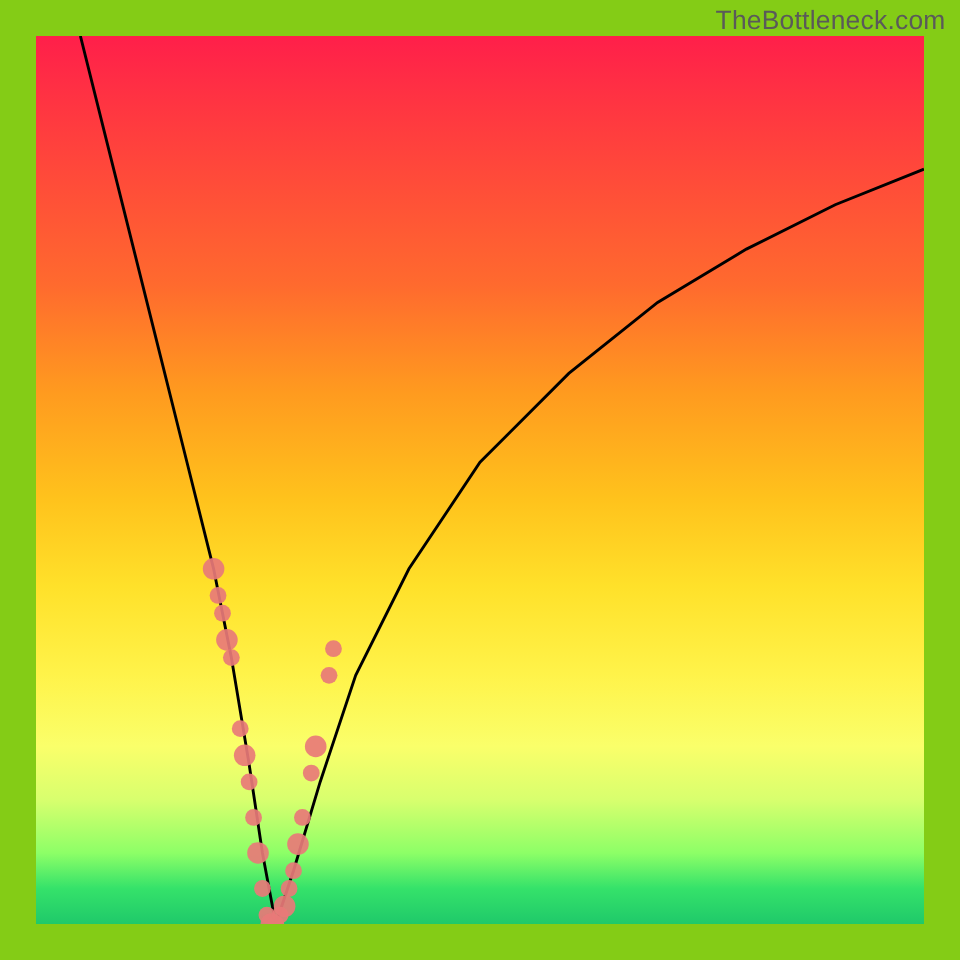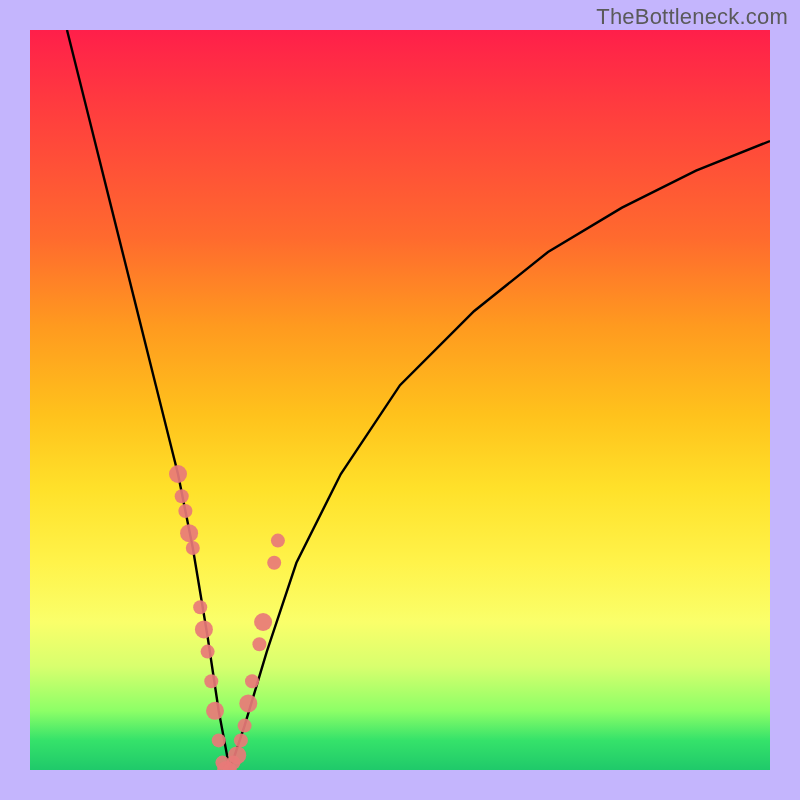--- a/index.html
+++ b/index.html
@@ -10,21 +10,21 @@
     overflow: hidden;
     background: #000;
     font-family: Arial, Helvetica, sans-serif;
   }
   .frame {
     position: absolute;
     left: 0;
     top: 0;
     width: 800px;
     height: 800px;
-    background: #c4b5fd;
+    background: #84cc16;
   }
   .plot {
     position: absolute;
     left: 30px;
     top: 30px;
     width: 740px;
     height: 740px;
     
     background: linear-gradient(
       to bottom,

